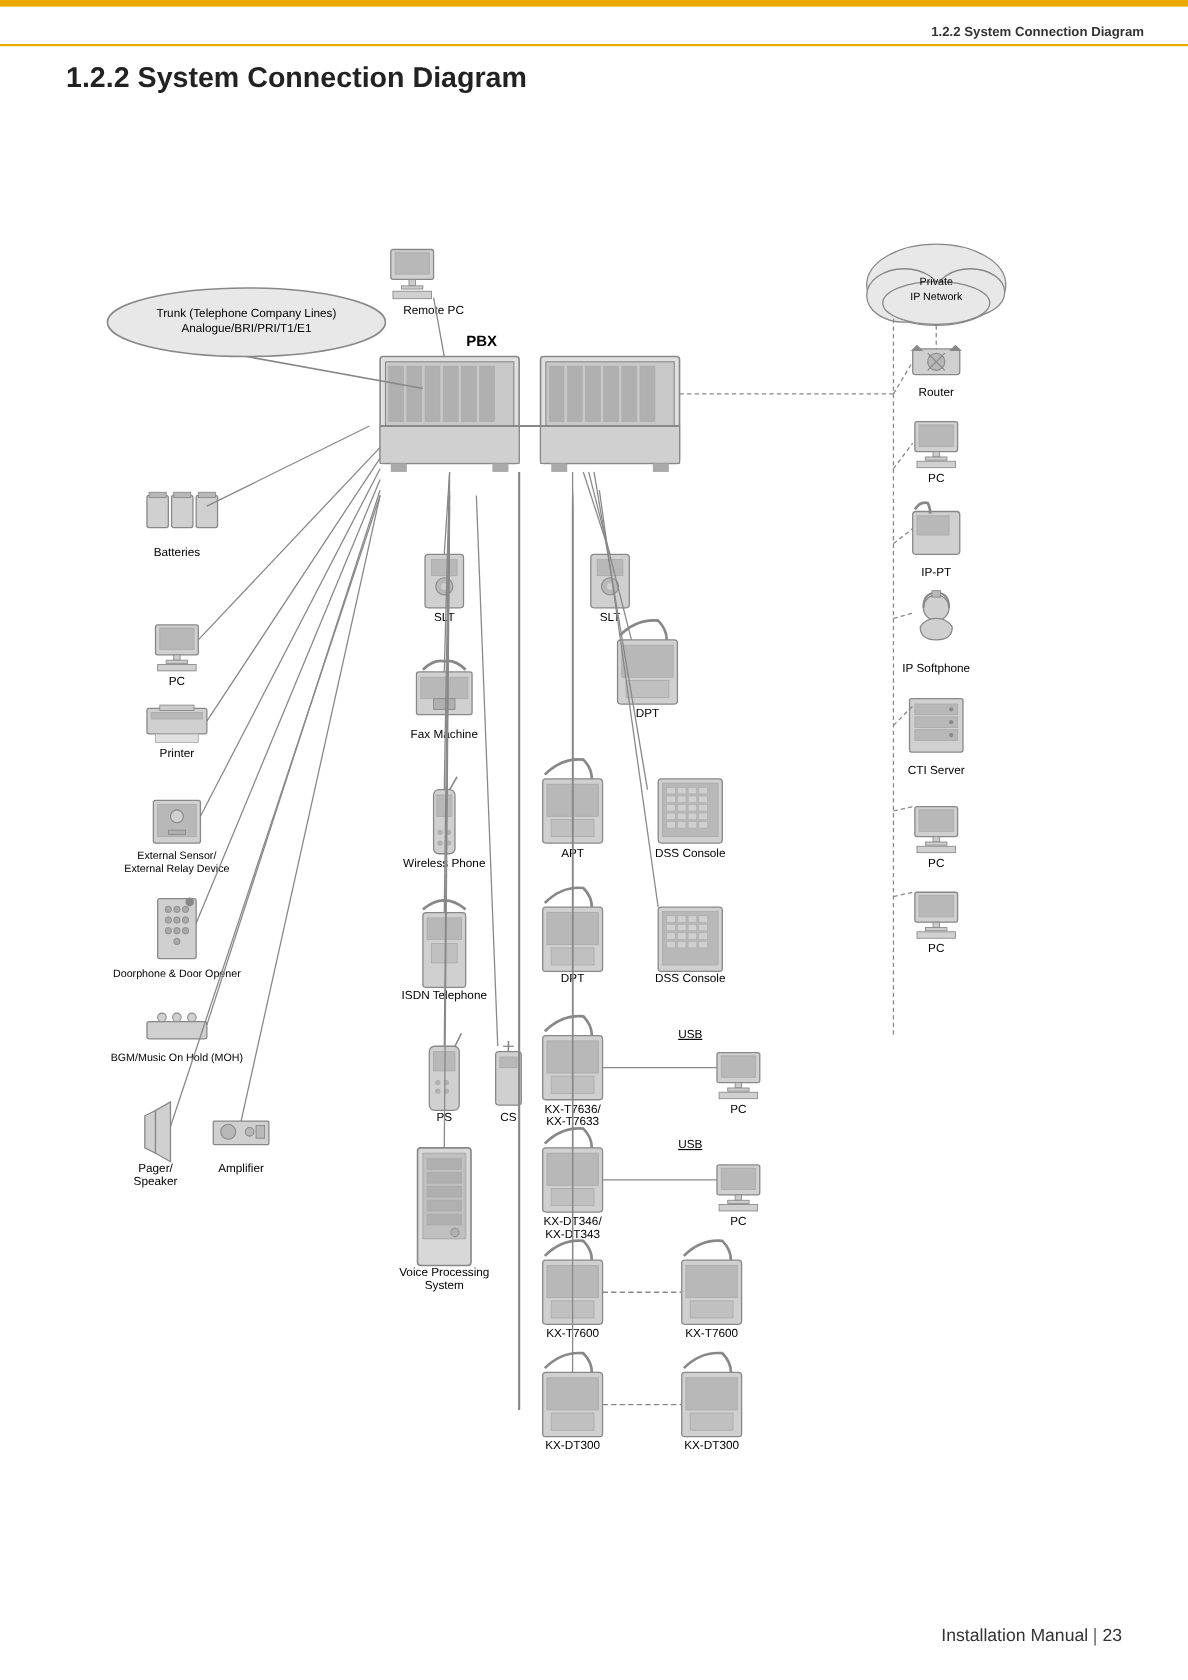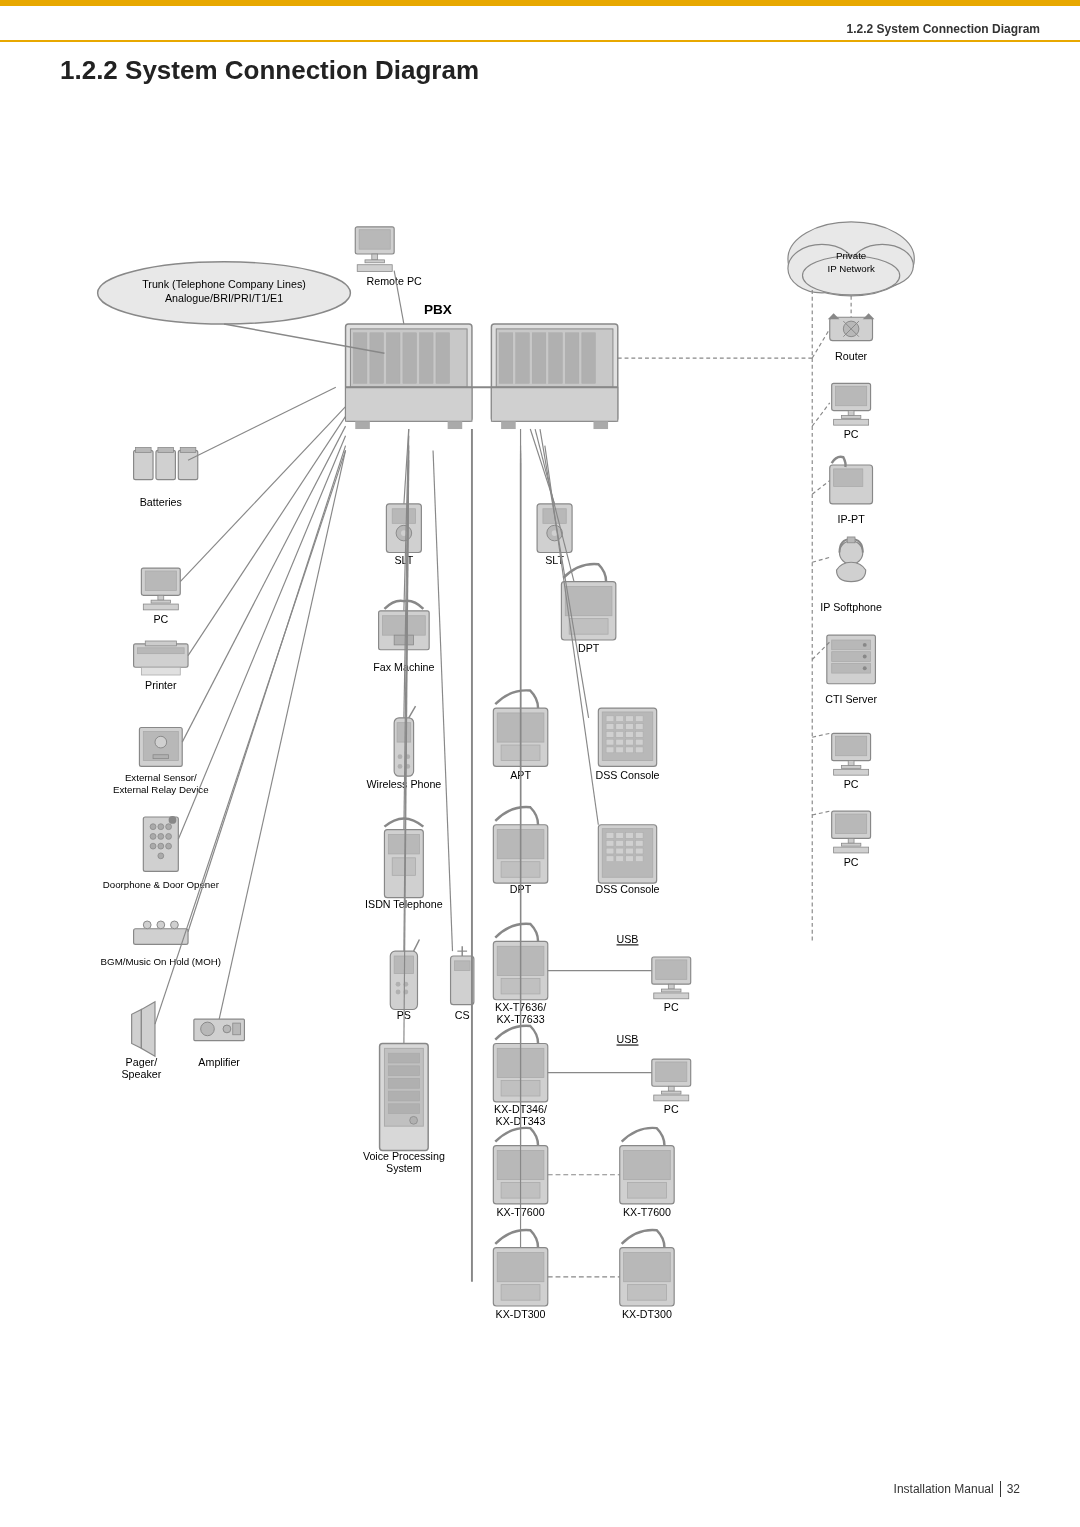--- a/index.html
+++ b/index.html
@@ -55,21 +55,21 @@
       left: 30px;
       right: 30px;
       bottom: 80px;
     }
 
     
     .footer {
       position: absolute;
       bottom: 30px;
       right: 60px;
-      font-size: 12px;
+      font-size: 16px;
       color: #333;
       display: flex;
       align-items: center;
       gap: 6px;
     }
     .footer-divider {
       width: 1px;
       height: 16px;
       background: #333;
     }
@@ -583,14 +583,14 @@
     <line x1="440" y1="323" x2="440" y2="1200" stroke="#888" stroke-width="2"></line>
 
     <line x1="310" y1="280" x2="590" y2="280" stroke="#888" stroke-width="2"></line>
 
   </svg>
 </div>
 
 <div class="footer">
   <span>Installation Manual</span>
   <div class="footer-divider"></div>
-  <span>32</span>
+  <span>23</span>
 </div>
 
 </body></html>

